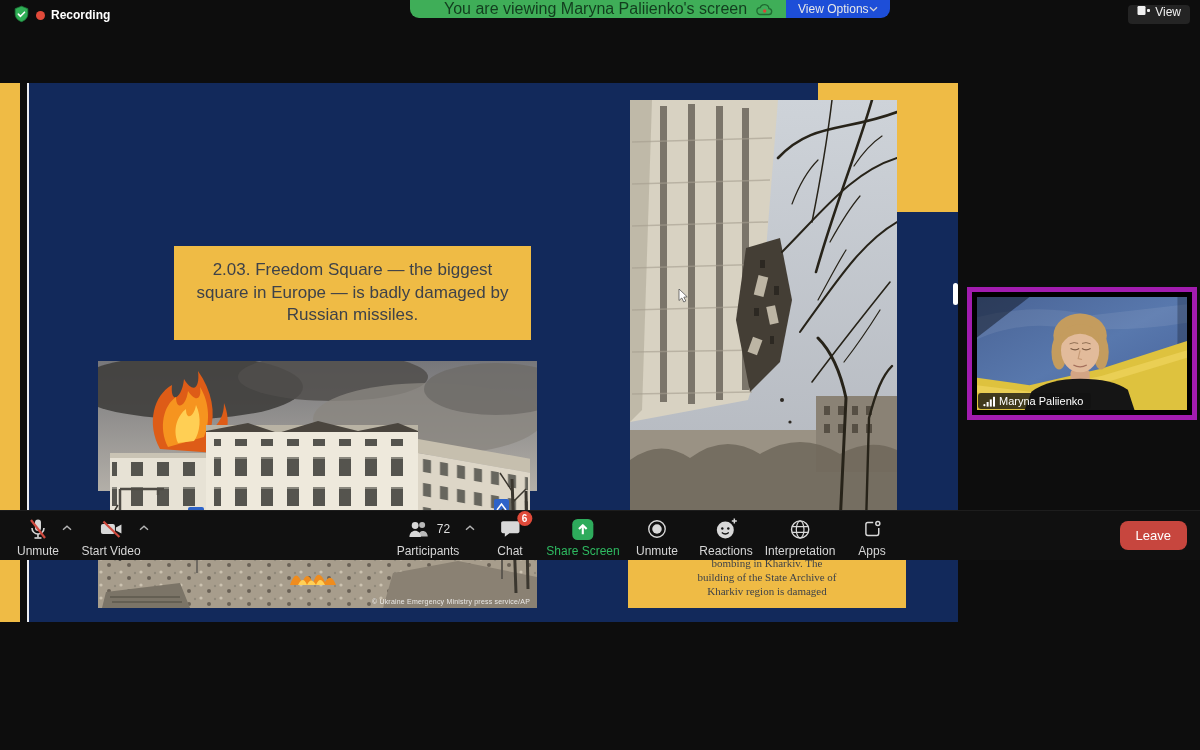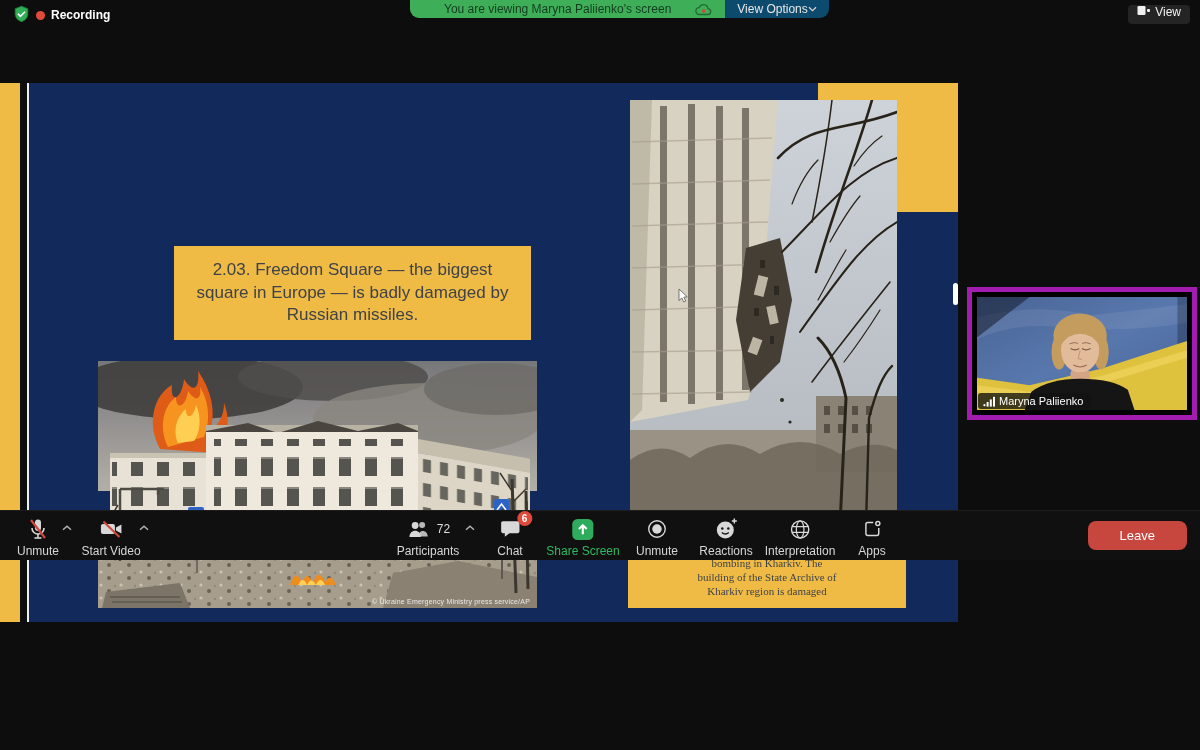--- a/index.html
+++ b/index.html
@@ -12,23 +12,23 @@
   .screen { position:relative; width:1200px; height:560px; background:#0d0d0d; }
 
   
   .topbar { position:absolute; left:0; top:0; width:1200px; height:28px; }
   .shield { position:absolute; left:12px; top:5px; width:19px; height:19px; }
   .rec { position:absolute; left:36px; top:8px; display:flex; align-items:center; gap:6px;
          color:#fff; font-size:12px; font-weight:bold; }
   .rec-dot { width:9px; height:9px; border-radius:50%; background:#e04a3a; }
   .share-banner { position:absolute; left:410px; top:0; height:18px; display:flex;
                   border-radius:0 0 9px 9px; overflow:hidden; }
-  .share-banner-green { background:#3fae58; color:#123d1e; font-size:12px;
-                        display:flex; align-items:center; gap:24px; padding:0 12px 0 34px; }
-  .view-options { background:#0c4a6e; color:#e8e8e8; font-size:12px;
+  .share-banner-green { background:#3fae58; color:#123d1e; font-size:16px;
+                        display:flex; align-items:center; gap:9px; padding:0 12px 0 34px; }
+  .view-options { background:#1d4ed8; color:#e8e8e8; font-size:12px;
                   display:flex; align-items:center; gap:0; padding:0 12px; cursor:default; }
   .view-btn { position:absolute; right:10px; top:5px; height:19px; background:#242424;
               border-radius:4px; color:#f0f0f0; font-size:12px; display:flex;
               align-items:flex-start; gap:5px; padding:0 9px; }
 
   
   .slide-strip { position:absolute; left:0; top:83px; width:20px; height:539px; background:#EFBB45; }
   .slide-line  { position:absolute; left:27px; top:83px; width:2px; height:539px; background:#eceef2; }
   .slide { position:absolute; left:29px; top:83px; width:929px; height:539px;
            background:#12295B; overflow:hidden; }
@@ -65,21 +65,21 @@
           font-size:12px; cursor:default; }
   .ctrl-icon { height:24px; display:flex; align-items:center; justify-content:center; position:relative; }
   .ctrl-label { white-space:nowrap; }
   .green-label { color:#2eba61; }
   .count { font-size:12px; color:#dedede; margin-left:5px; }
   .badge { position:absolute; top:-6px; right:-11px; background:#e04a3a; color:#fff;
            border-radius:8px; min-width:15px; height:15px; font-size:10px; font-weight:bold;
            display:flex; align-items:center; justify-content:center; padding:0 3px; }
   .caret { position:absolute; top:14px; }
   .leave { position:absolute; right:13px; top:10px; background:#C7463E; color:#fff;
-           border:none; border-radius:8px; font-size:13px; padding:7px 32px;
+           border:none; border-radius:8px; font-size:13px; padding:7px 16px;
            font-family:"Liberation Sans", sans-serif; cursor:pointer; }
 </style>
 </head>
 <body>
 
 <div class="screen">
 
   <div class="topbar">
     <svg class="shield" viewBox="0 0 24 24">
       <path d="M12 1.5l8 3.2v6.3c0 5-3.4 8.4-8 10-4.6-1.6-8-5-8-10V4.7z" fill="#2fae55" stroke="#1d7a3a" stroke-width="1"></path>

